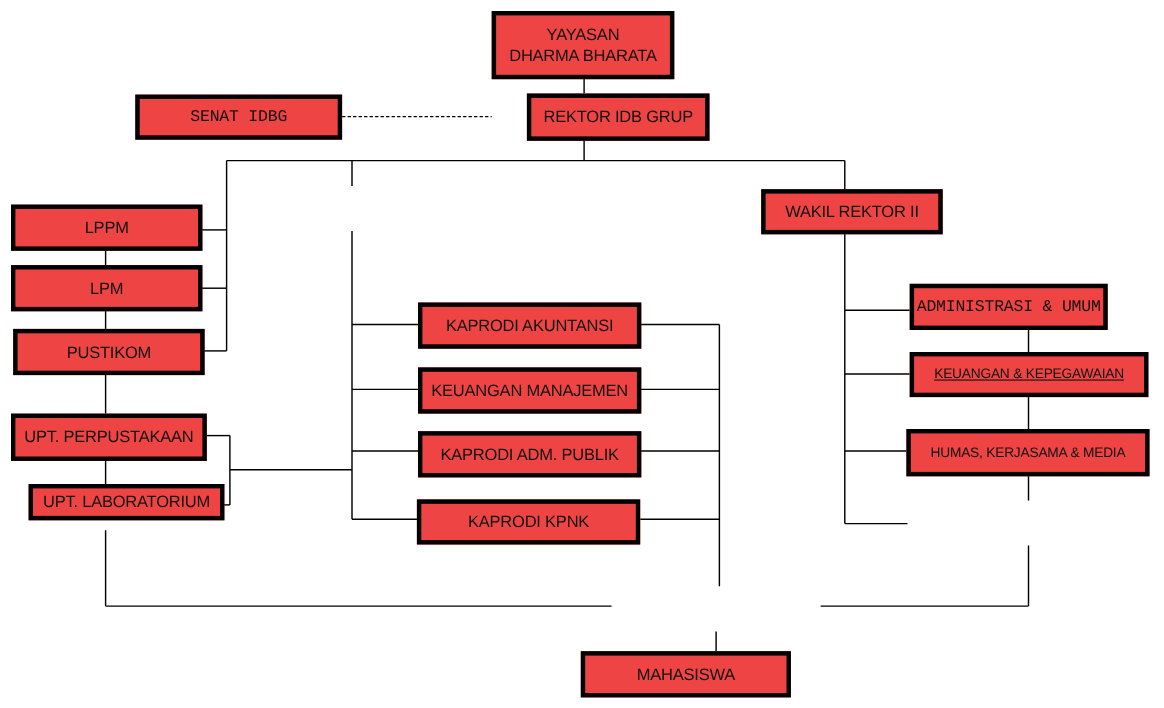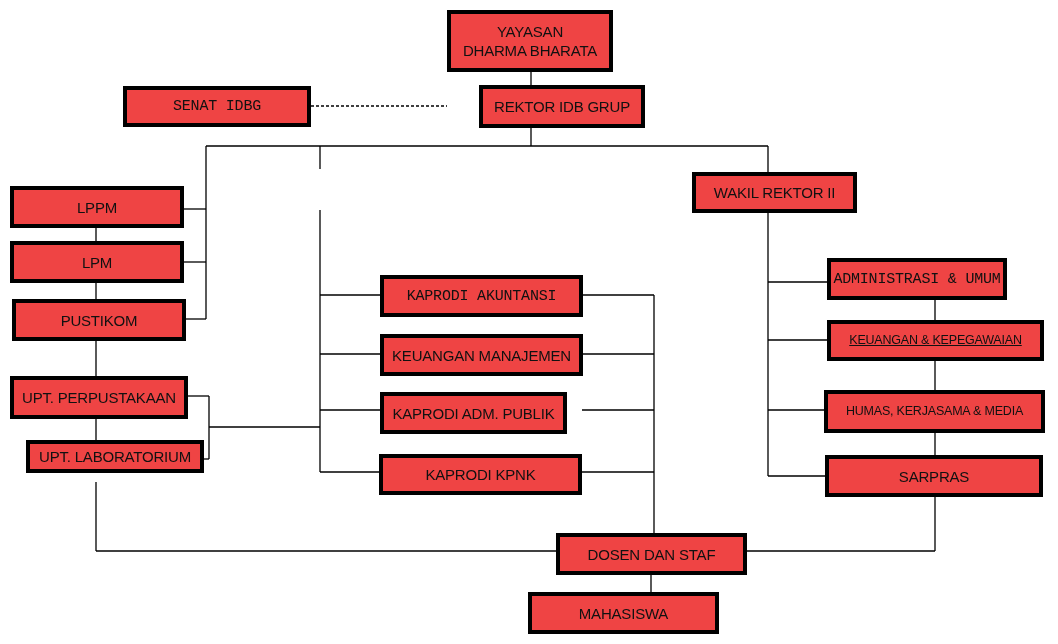--- a/index.html
+++ b/index.html
@@ -79,25 +79,23 @@
   <div class="box" style="left:123px;top:86px;width:188px;height:41px;font-family:Liberation Mono, monospace;">SENAT IDBG</div>
 
   <div class="box" style="left:692px;top:172px;width:165px;height:41px;">WAKIL REKTOR II</div>
 
   <div class="box" style="left:10px;top:186px;width:174px;height:42px;">LPPM</div>
   <div class="box" style="left:10px;top:241px;width:174px;height:42px;">LPM</div>
   <div class="box" style="left:12px;top:299px;width:174px;height:42px;">PUSTIKOM</div>
   <div class="box" style="left:10px;top:376px;width:178px;height:43px;">UPT. PERPUSTAKAAN</div>
   <div class="box" style="left:26px;top:440px;width:178px;height:33px;">UPT. LABORATORIUM</div>
 
-  <div class="box" style="left:380px;top:275px;width:203px;height:42px;font-family:Liberation Mono, monospace;">KAPRODI AKUNTANSI</div>
+  <div class="box" style="left:380px;top:275px;width:203px;height:42px;">KAPRODI AKUNTANSI</div>
   <div class="box" style="left:380px;top:334px;width:203px;height:42px;">KEUANGAN MANAJEMEN</div>
-  <div class="box" style="left:380px;top:392px;width:187px;height:42px;">KAPRODI ADM. PUBLIK</div>
+  <div class="box" style="left:380px;top:392px;width:203px;height:42px;">KAPRODI ADM. PUBLIK</div>
   <div class="box" style="left:379px;top:454px;width:203px;height:41px;">KAPRODI KPNK</div>
 
   <div class="box" style="left:827px;top:258px;width:180px;height:42px;font-family:Liberation Mono, monospace;">ADMINISTRASI &amp; UMUM</div>
   <div class="box small" style="left:827px;top:320px;width:217px;height:41px;text-decoration:underline;">KEUANGAN &amp; KEPEGAWAIAN</div>
   <div class="box small" style="left:824px;top:390px;width:221px;height:43px;">HUMAS, KERJASAMA &amp; MEDIA</div>
-  <div class="box" style="left:825px;top:455px;width:218px;height:42px;">SARPRAS</div>
 
-  <div class="box" style="left:556px;top:533px;width:191px;height:42px;">DOSEN DAN STAF</div>
   <div class="box" style="left:528px;top:592px;width:191px;height:42px;">MAHASISWA</div>
 </div>
 
 </body></html>

